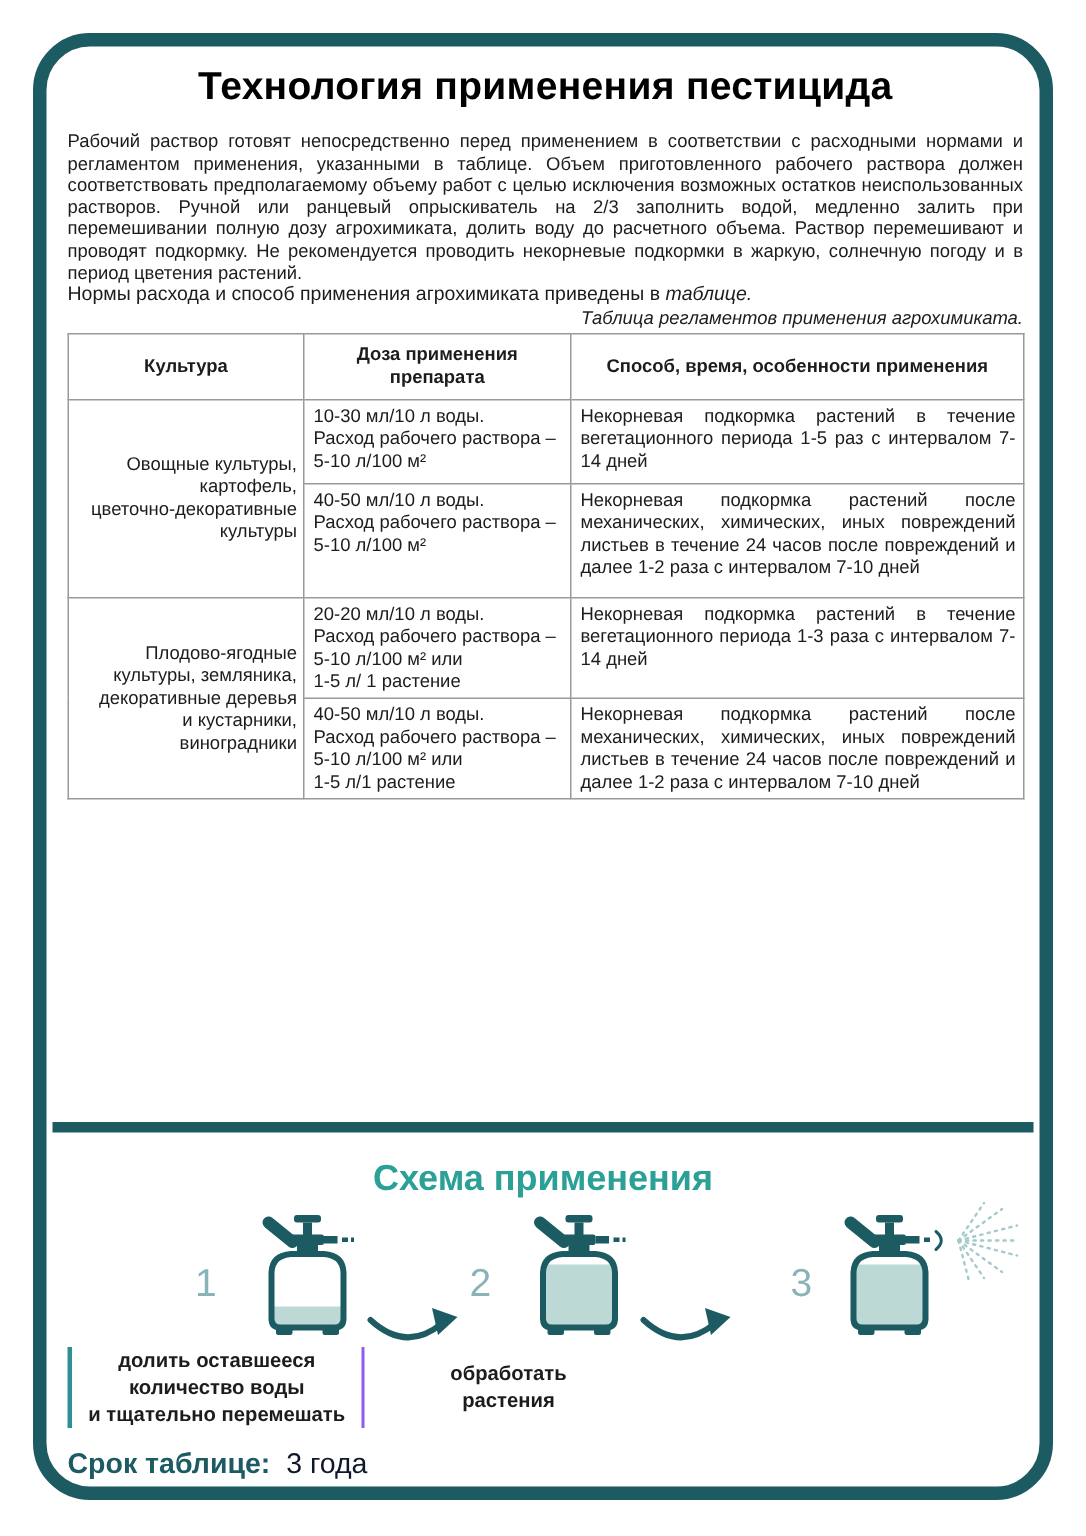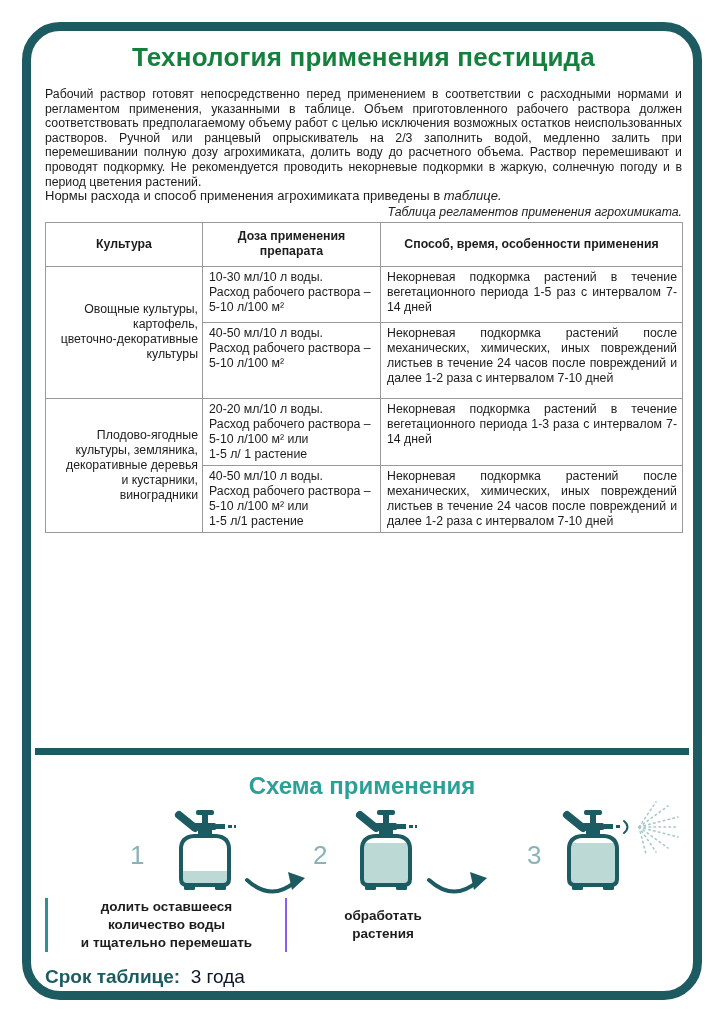--- a/index.html
+++ b/index.html
@@ -4,21 +4,21 @@
 <style>
   * { margin:0; padding:0; box-sizing:border-box; }
   html,body { width:724px; height:1024px; background:#fff; }
   body { position:relative; font-family:"Liberation Sans","DejaVu Sans",sans-serif; color:#1c1c1c; }
 
   .frame { position:absolute; top:22px; left:22px; width:680px; height:978px;
            border:9px solid #1d5b63; border-radius:38px; }
 
   .content-top { position:absolute; top:42px; left:45px; width:637px; }
 
-  h1.doc-title { font-size:26px; font-weight:800; color:#15803d; text-align:center;
+  h1.doc-title { font-size:26px; font-weight:800; color:#000000; text-align:center;
                  letter-spacing:.2px; margin-bottom:14px; }
 
   .intro { font-size:12.3px; line-height:14.6px; text-align:justify; }
   .norms { font-size:13px; line-height:14.6px; }
   .norms .it { font-style:italic; }
   .table-caption { font-size:12.3px; font-style:italic; text-align:right; margin:1px 0 3px 0; }
 
   table.reg { width:637px; border-collapse:collapse; table-layout:fixed; }
   table.reg col.c1 { width:157px; } table.reg col.c2 { width:178px; } table.reg col.c3 { width:302px; }
   table.reg th, table.reg td { border:1px solid #999; font-size:12.3px; line-height:15px; }
@@ -34,21 +34,21 @@
   h2.scheme-title { font-size:24px; font-weight:800; color:#2aa096; text-align:center; margin-top:17px; }
 
   .scheme-icons { position:relative; height:92px; margin-top:2px; }
   .step-num { position:absolute; font-size:26px; color:#8ab3b8; }
   .abs { position:absolute; }
 
   .captions { display:flex; align-items:stretch; padding-left:10px; margin-top:4px; }
   .caption-cell { display:flex; align-items:center; justify-content:center; text-align:center;
                   font-size:13.5px; font-weight:bold; line-height:18px; white-space:pre-line; }
   .caption-cell.c1 { width:222px; }
-  .caption-cell.c2 { width:240px; border-left:3px solid #2e8f94; }
+  .caption-cell.c2 { width:196px; border-left:3px solid #2e8f94; }
   .caption-cell.c3 { width:194px; border-left:2px solid #8b5cf6; }
 
   .footer { margin-top:14px; padding-left:10px; font-size:19px; }
   .footer .lbl { color:#1d5b63; font-weight:800; }
   .footer .val { color:#0f172a; }
 </style>
 </head>
 <body>
 
 <div class="frame"></div>

